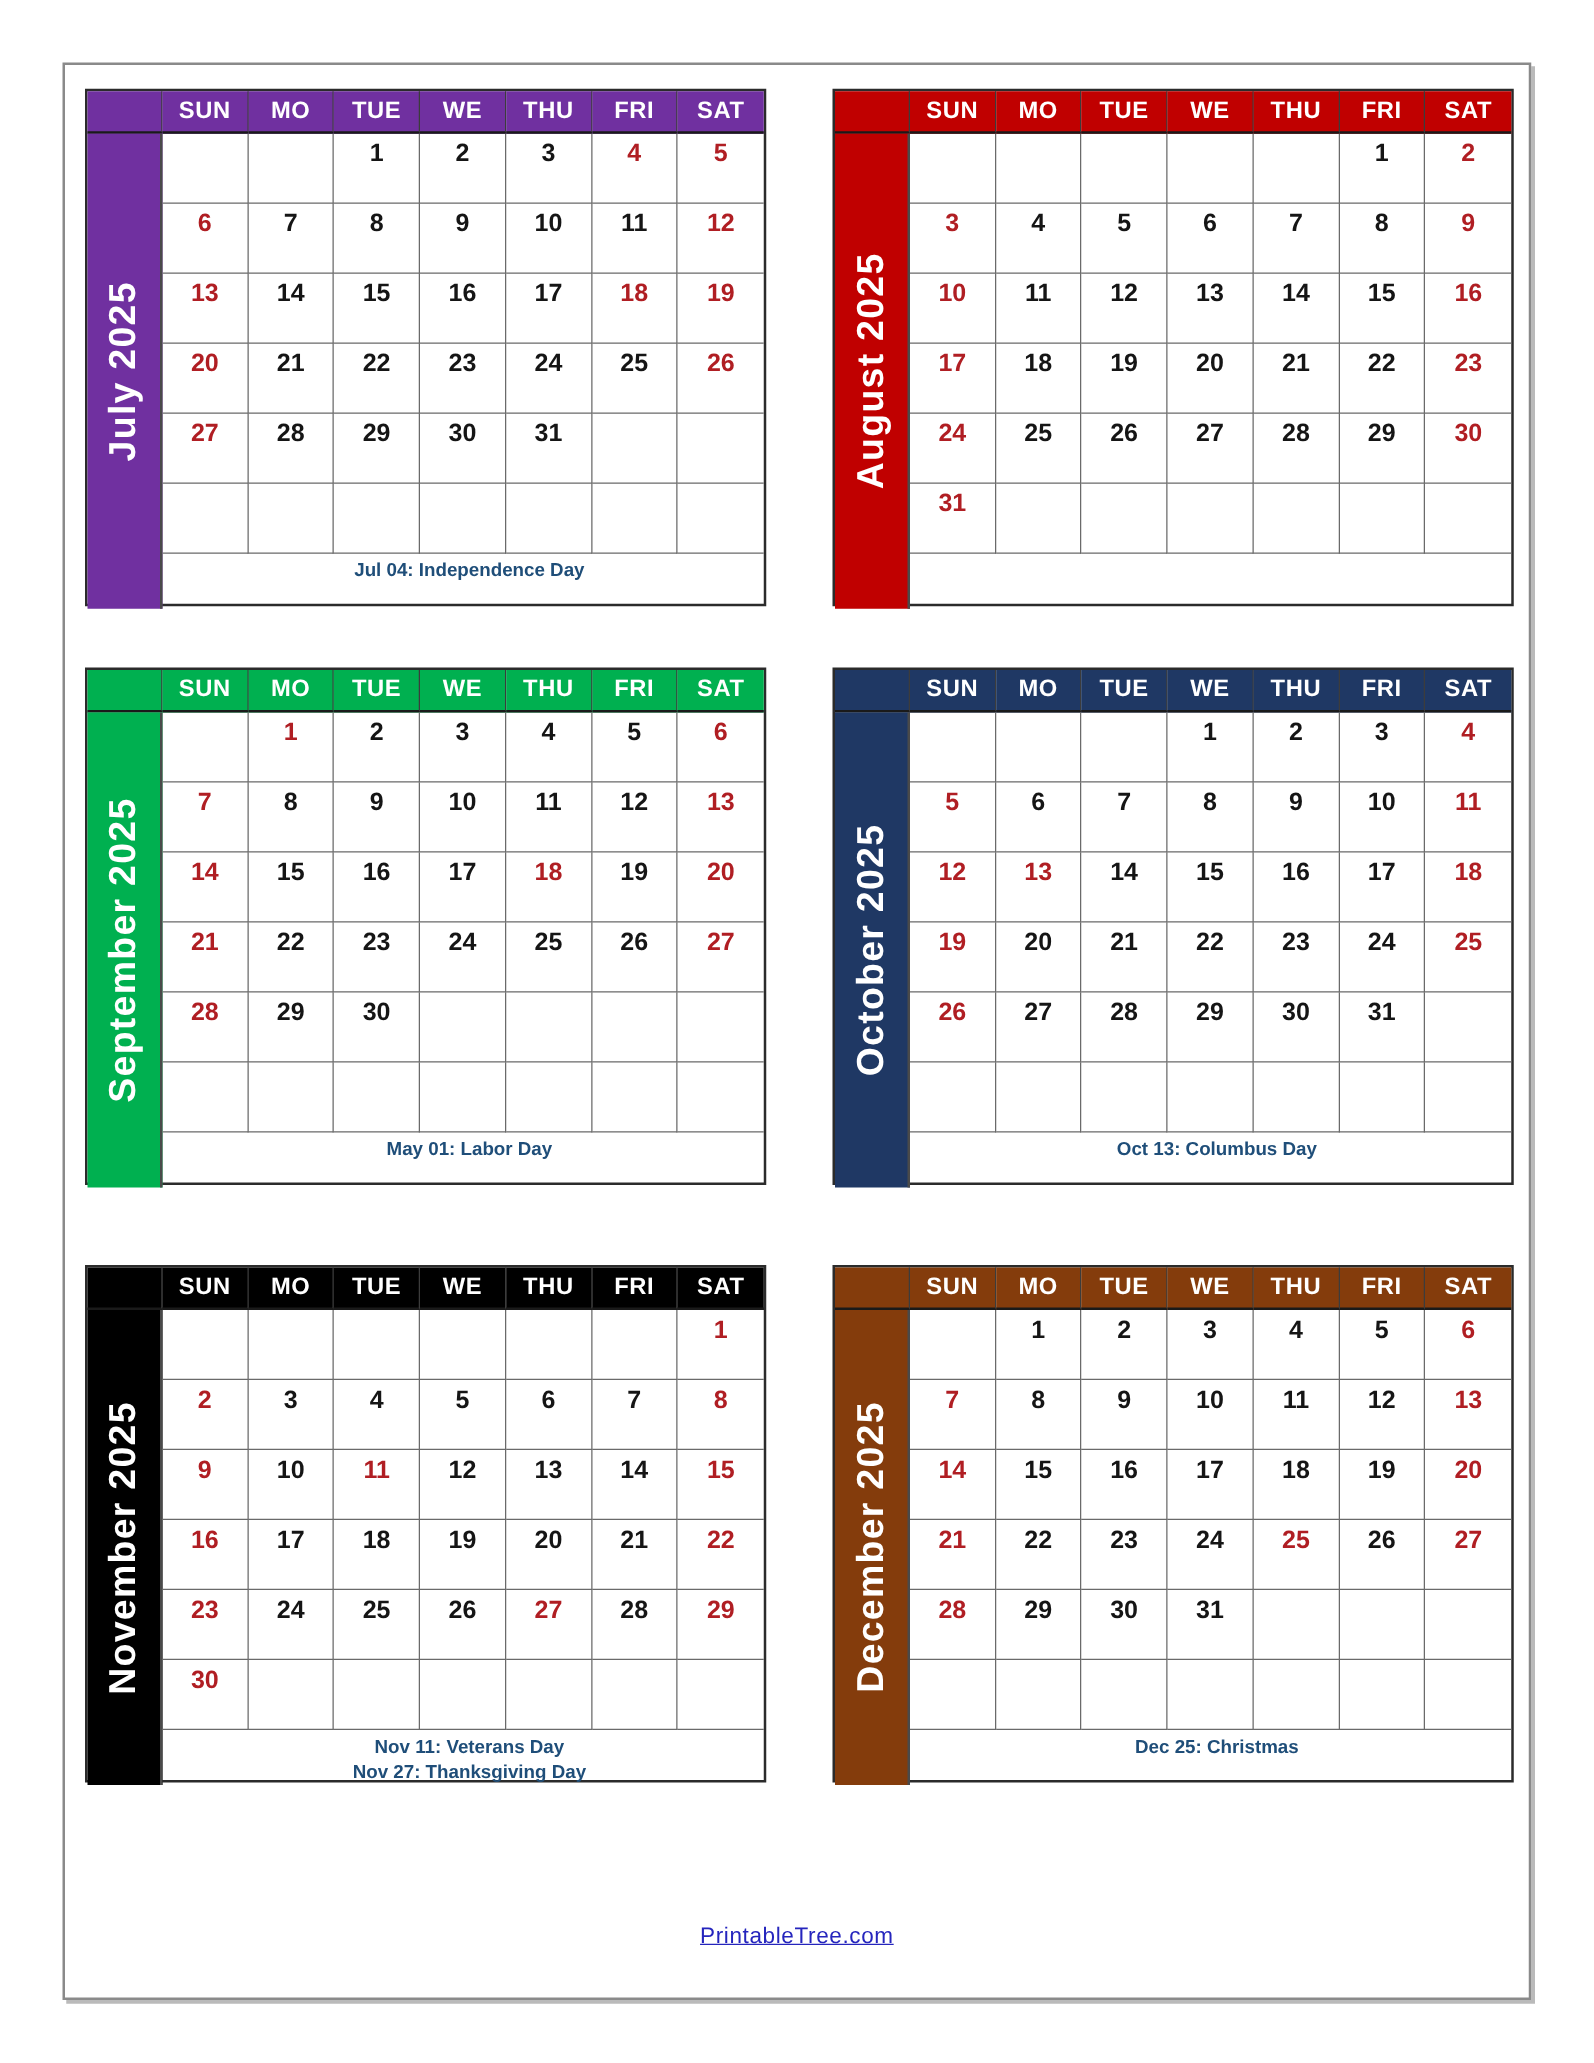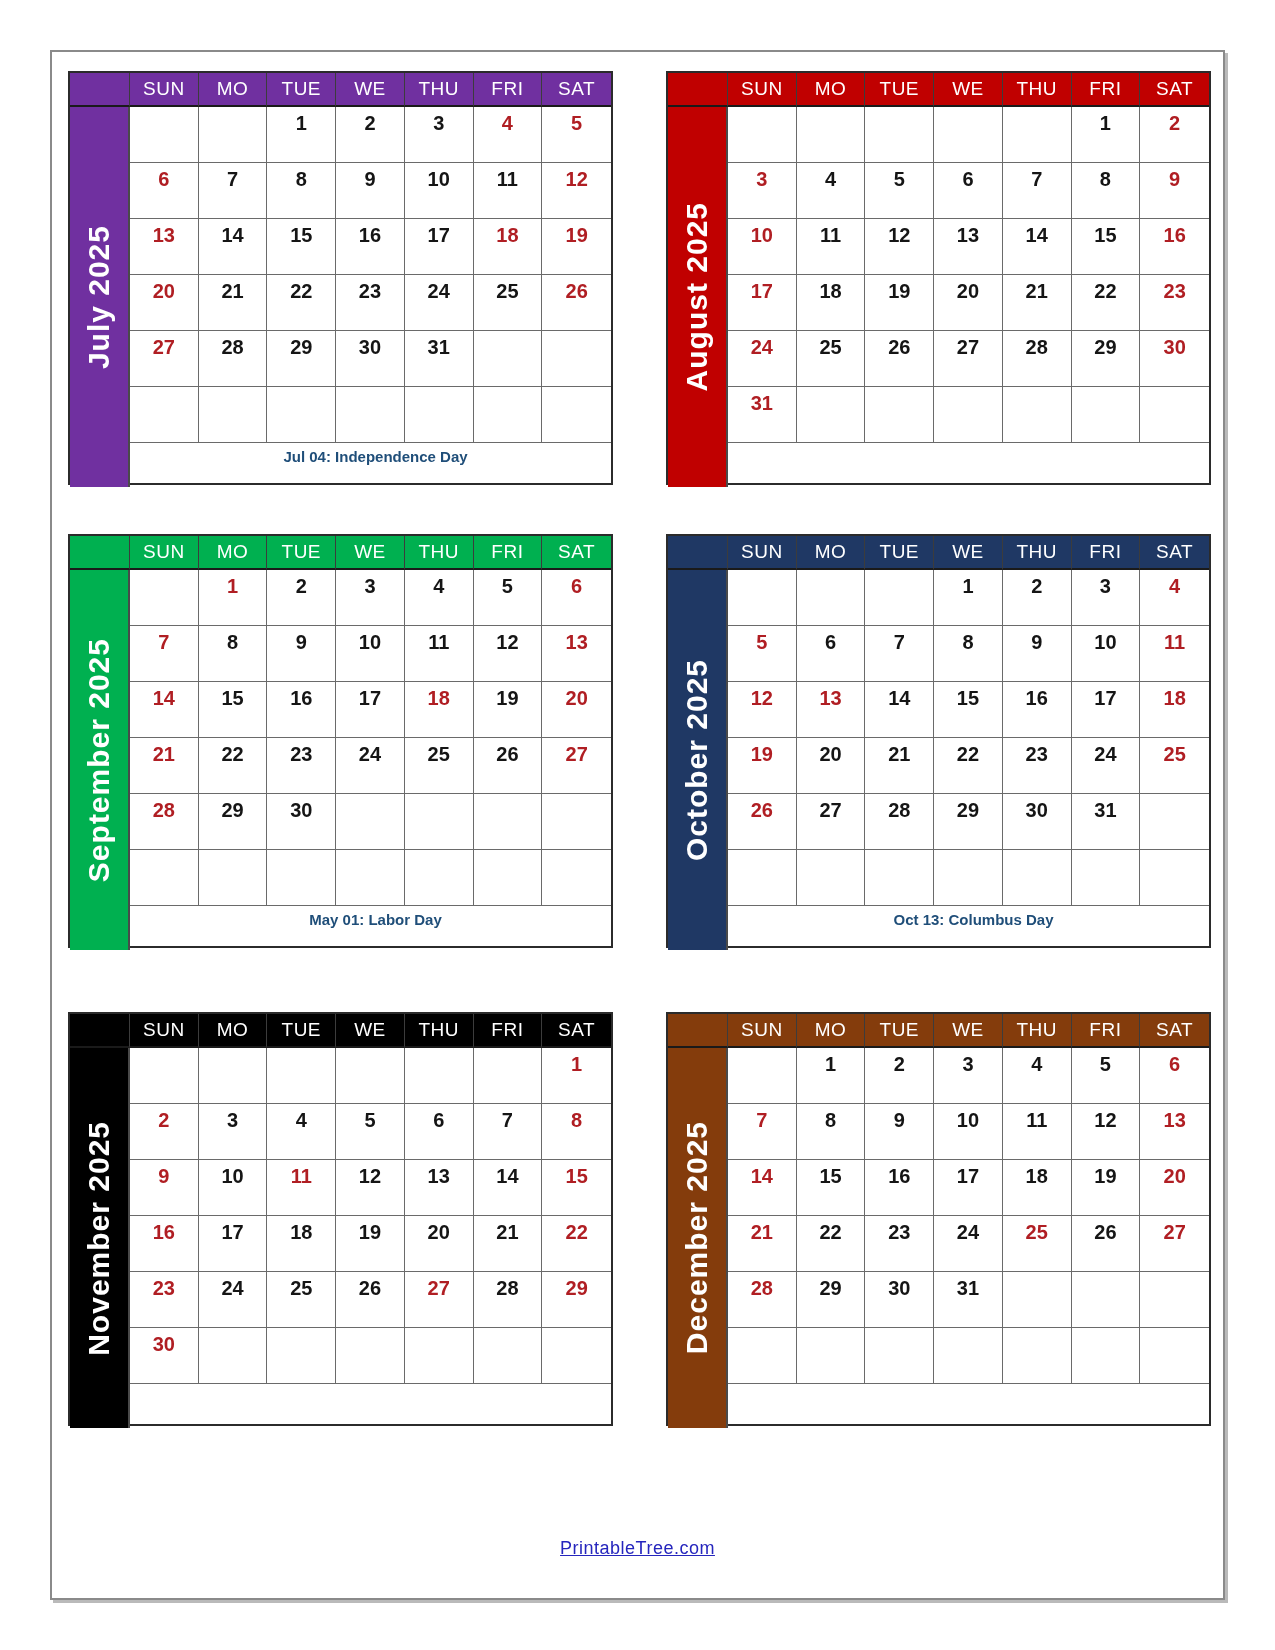--- a/index.html
+++ b/index.html
@@ -8,21 +8,21 @@
 
   .frame { position:absolute; left:50px; top:50px; width:1175px; height:1550px;
     border:2px solid var(--frame-border,#8a8a8a);
     box-shadow:3px 3px 0 rgba(130,130,130,.55); background:#fff; }
 
   .month { position:absolute; width:545px; height:414px; display:grid;
     grid-template-columns:60px repeat(7, 1fr);
     grid-template-rows:34px repeat(6, 56px) 44px;
     border:2px solid var(--table-border,#2b2b2b); background:#fff; }
 
-  .hcell { background:var(--mc); color:#ffffff; font-weight:normal; font-size:19px;
+  .hcell { background:var(--mc); color:#ffffff; font-weight:bold; font-size:19px;
     display:flex; align-items:center; justify-content:center; letter-spacing:.5px;
     border-right:1px solid #3c3c3c; border-bottom:2px solid #1a1a1a; }
   .hcell.last { border-right:none; }
   .corner { background:var(--mc); border-right:1px solid #3c3c3c; border-bottom:2px solid #1a1a1a; }
 
   .sidebar { grid-column:1; grid-row:2 / 9; background:var(--mc);
     border-right:2px solid #4a4a4a; display:flex; align-items:center; justify-content:center; }
   .mname { color:#ffffff; font-weight:bold; font-size:30px; white-space:nowrap;
     writing-mode:vertical-rl; transform:rotate(180deg); letter-spacing:1px; }
 
@@ -323,20 +323,24 @@
       <div class="dcell red">27</div>
       <div class="dcell">28</div>
       <div class="dcell last red">29</div>
       <div class="dcell red">30</div>
       <div class="dcell"></div>
       <div class="dcell"></div>
       <div class="dcell"></div>
       <div class="dcell"></div>
       <div class="dcell"></div>
       <div class="dcell last"></div>
+      <div class="note">
+        <div>Nov 11: Veterans Day</div>
+        <div>Nov 27: Thanksgiving Day</div>
+      </div>
     </div>
     <div class="month" style="left: 666px; top: 1012px; --mc: #843C0C;">
       <div class="corner"></div>
       <div class="hcell">SUN</div>
       <div class="hcell">MO</div>
       <div class="hcell">TUE</div>
       <div class="hcell">WE</div>
       <div class="hcell">THU</div>
       <div class="hcell">FRI</div>
       <div class="hcell last">SAT</div>
@@ -378,16 +382,19 @@
       <div class="dcell"></div>
       <div class="dcell"></div>
       <div class="dcell last"></div>
       <div class="dcell"></div>
       <div class="dcell"></div>
       <div class="dcell"></div>
       <div class="dcell"></div>
       <div class="dcell"></div>
       <div class="dcell"></div>
       <div class="dcell last"></div>
+      <div class="note">
+        <div>Dec 25: Christmas</div>
+      </div>
     </div>
   </div>
 
 <div class="footer-link">PrintableTree.com</div>
 
 </body></html>

